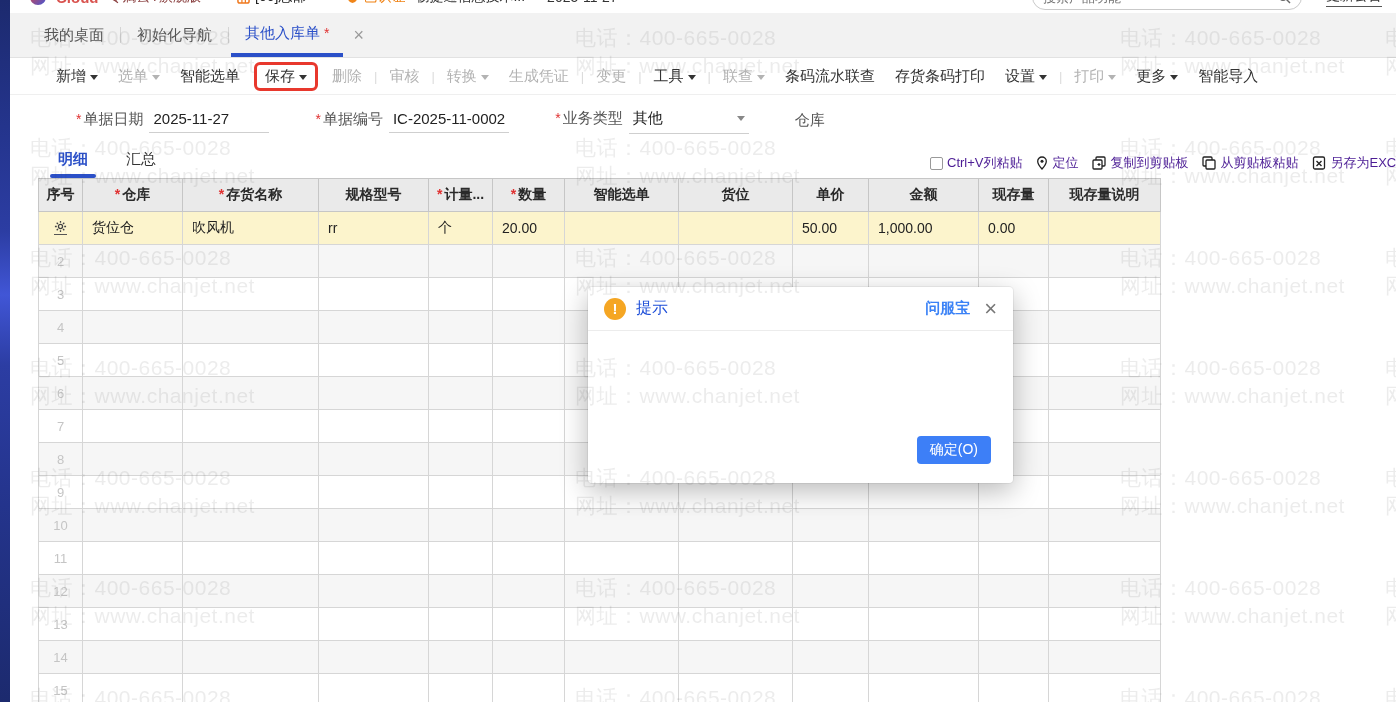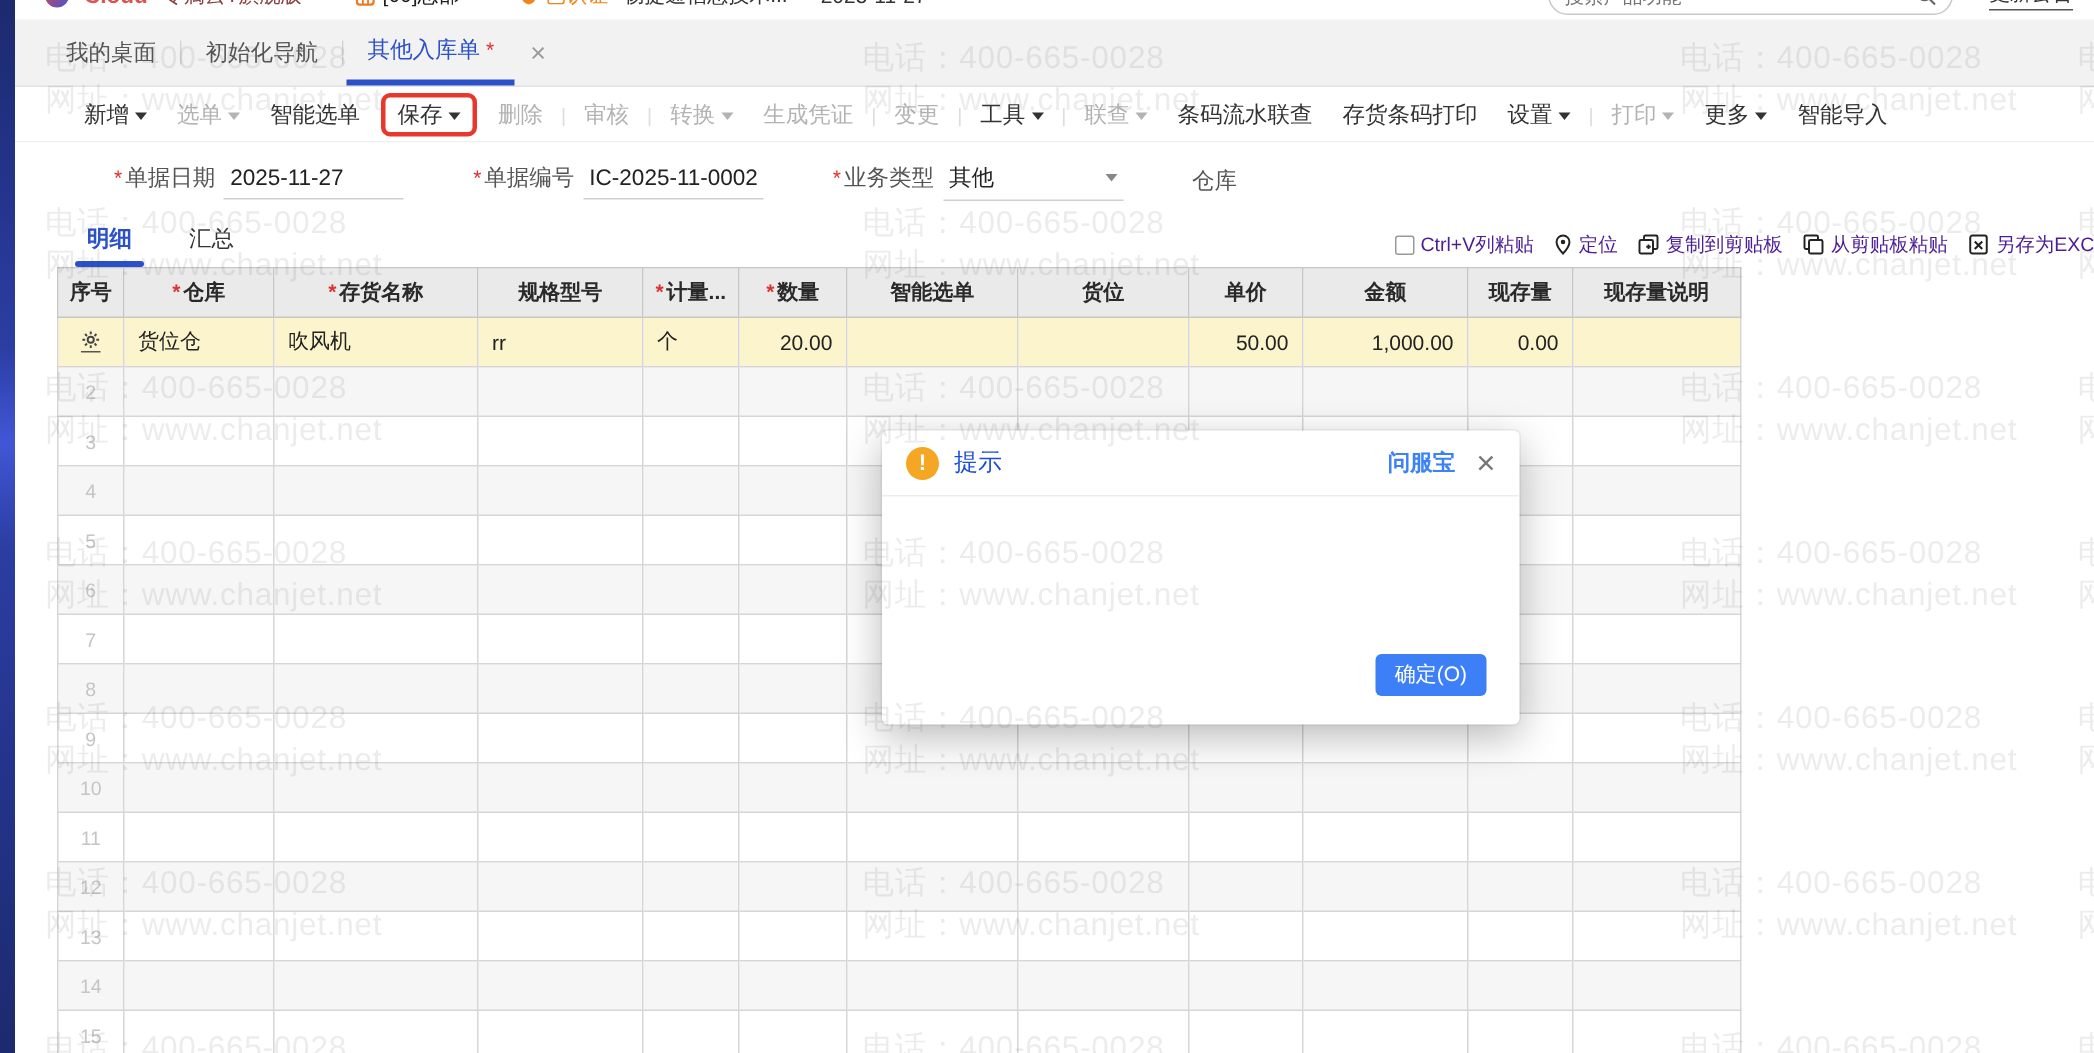--- a/index.html
+++ b/index.html
@@ -66,21 +66,21 @@
   .checkbox { width: 13px; height: 13px; border: 1px solid #999; border-radius: 2px; background: #fff; }
   .gt-icon { display: inline-flex; }
 
   
   .table-wrap { position: absolute; left: 38px; top: 178px; z-index: 3; }
   table { border-collapse: collapse; table-layout: fixed; font-size: 14px; }
   th { background: #eaeaea; border: 1px solid #c6c6c6; height: 33px; font-weight: bold; color: #2a2a2a; text-align: center; padding: 0 3px; overflow: hidden; white-space: nowrap; }
   td { border: 1px solid #d6d6d6; height: 33px; padding: 0 9px; color: #222; overflow: hidden; white-space: nowrap; background: #fff; }
   tr.row-highlight td { background: #fcf4cc; }
   tr.even td { background: #f6f6f6; }
-  td.num { text-align: right; }
+  td.num { text-align: left; }
   td.rownum { text-align: center; color: #c5c5c5; font-size: 13px; }
   td.idx-cell { text-align: center; padding: 0; }
   .gear-wrap { display: inline-block; border-bottom: 1px solid #555; padding-bottom: 1px; line-height: 0; cursor: pointer; }
 
   
   .dialog { position: absolute; left: 588px; top: 287px; width: 425px; height: 196px; background: #fff; border-radius: 4px; z-index: 40;
     box-shadow: 0 8px 28px rgba(0,0,0,0.28), 0 0 0 1px rgba(0,0,0,0.05); }
   .dlg-header { height: 44px; display: flex; align-items: center; padding: 0 16px; border-bottom: 1px solid #ececec; }
   .warn-icon { width: 22px; height: 22px; border-radius: 50%; background: #f5a623; color: #fff; font-weight: bold; font-size: 15px; display: flex; align-items: center; justify-content: center; margin-right: 10px; flex: 0 0 22px; }
   .dlg-title { font-size: 16px; color: #1d4ed8; }

